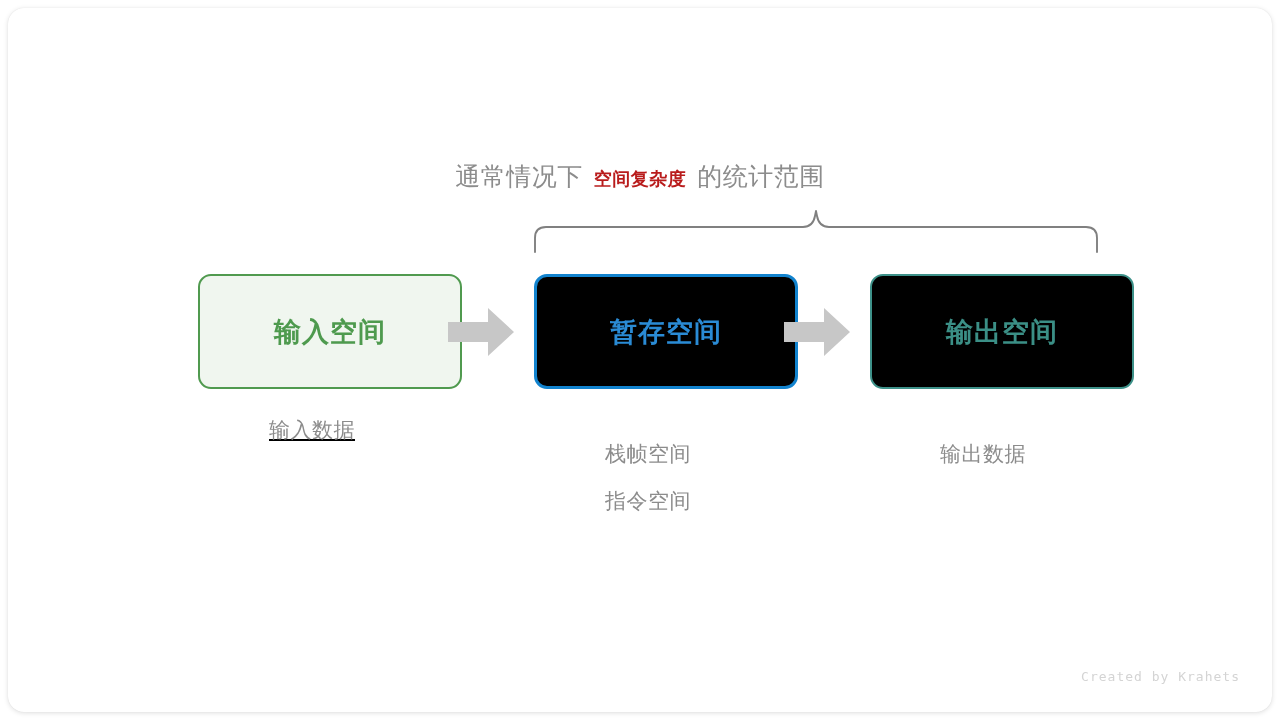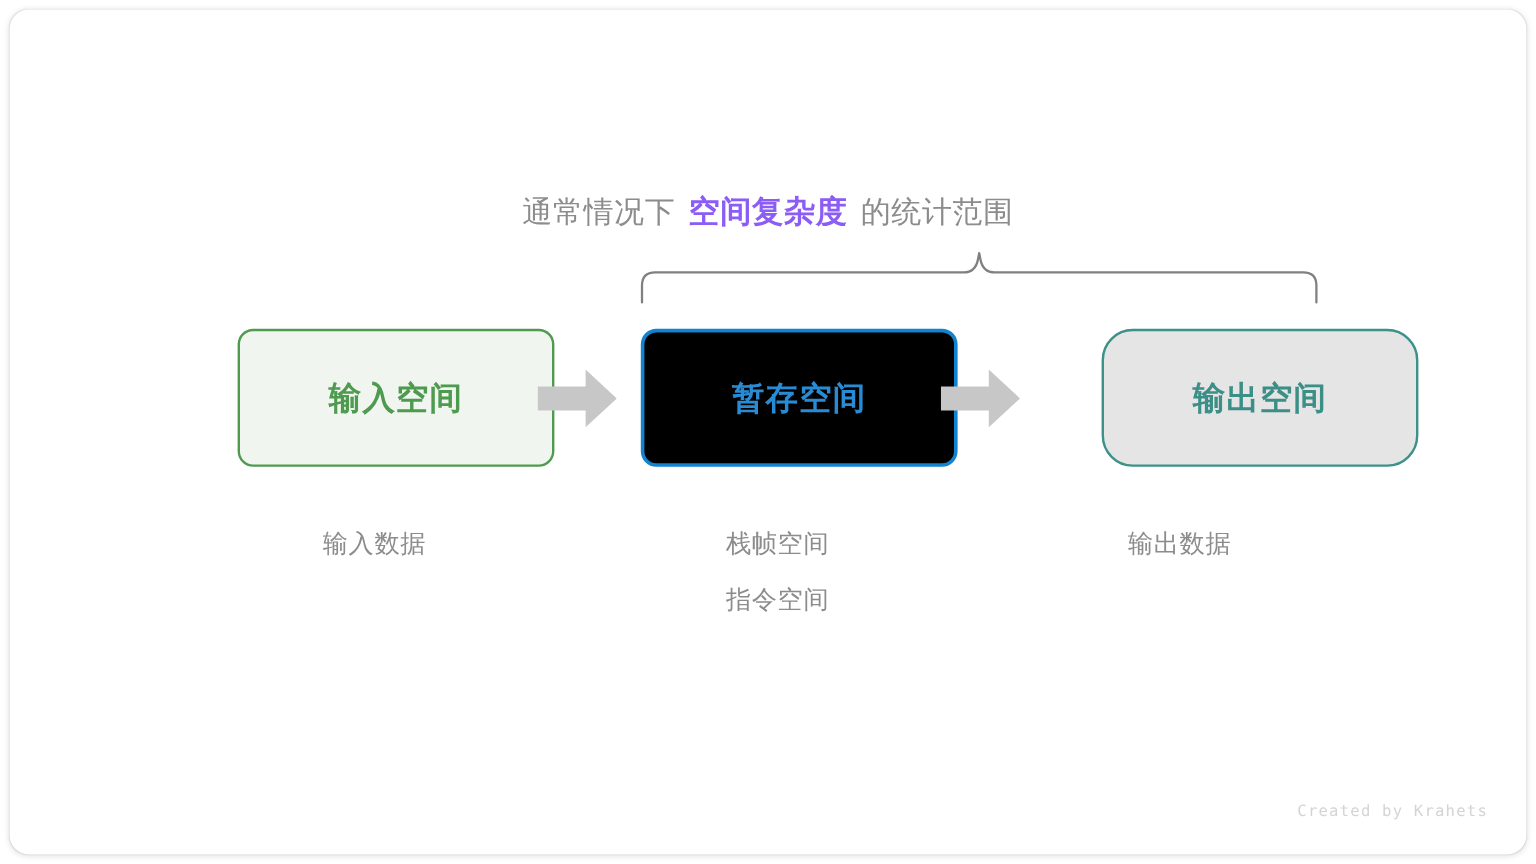--- a/index.html
+++ b/index.html
@@ -43,23 +43,23 @@
     line-height: 38px;
   }
   .caption .seg {
     display: inline-block;
     vertical-align: baseline;
     font-size: 25px;
     color: #8c8c8c;
     letter-spacing: 0.5px;
   }
   .caption .seg.strong {
-    font-size: 26px;
+    font-size: 18px;
     font-weight: bold;
-    color: #8b5cf6;
+    color: #b91c1c;
     margin: 0 11px;
     letter-spacing: 0.5px;
   }
 
   
   .brace {
     position: absolute;
     left: 520px;
     top: 196px;
     width: 576px;
@@ -94,24 +94,23 @@
 
   .box-temp {
     left: 526px;
     background: #000000;
     border-color: #1283ce;
     border-width: 3px;
   }
   .box-temp .box-label { color: #2a8bd5; }
 
   .box-output {
-    left: 910px;
-    background: #e5e5e5;
+    left: 862px;
+    background: #000000;
     border-color: #3d9189;
-    border-radius: 26px;
   }
   .box-output .box-label { color: #3b8f86; }
 
   
   .arrow {
     position: absolute;
     top: 300px;
     width: 66px;
     height: 48px;
   }
@@ -124,21 +123,21 @@
     width: 240px;
     text-align: center;
   }
   .sublabels .sub {
     font-size: 21px;
     color: #8c8c8c;
     line-height: 47px;
     letter-spacing: 0.5px;
     white-space: nowrap;
   }
-  .sub-col-input  { left: 184px; top: 422px; }
+  .sub-col-input  { left: 184px; top: 398px; text-decoration: underline; }
   .sub-col-temp   { left: 520px; top: 422px; }
   .sub-col-output { left: 855px; top: 422px; }
 
   
   .watermark {
     position: absolute;
     right: 32px;
     bottom: 28px;
     font-family: "DejaVu Sans Mono", "Liberation Mono", monospace;
     font-size: 13px;

